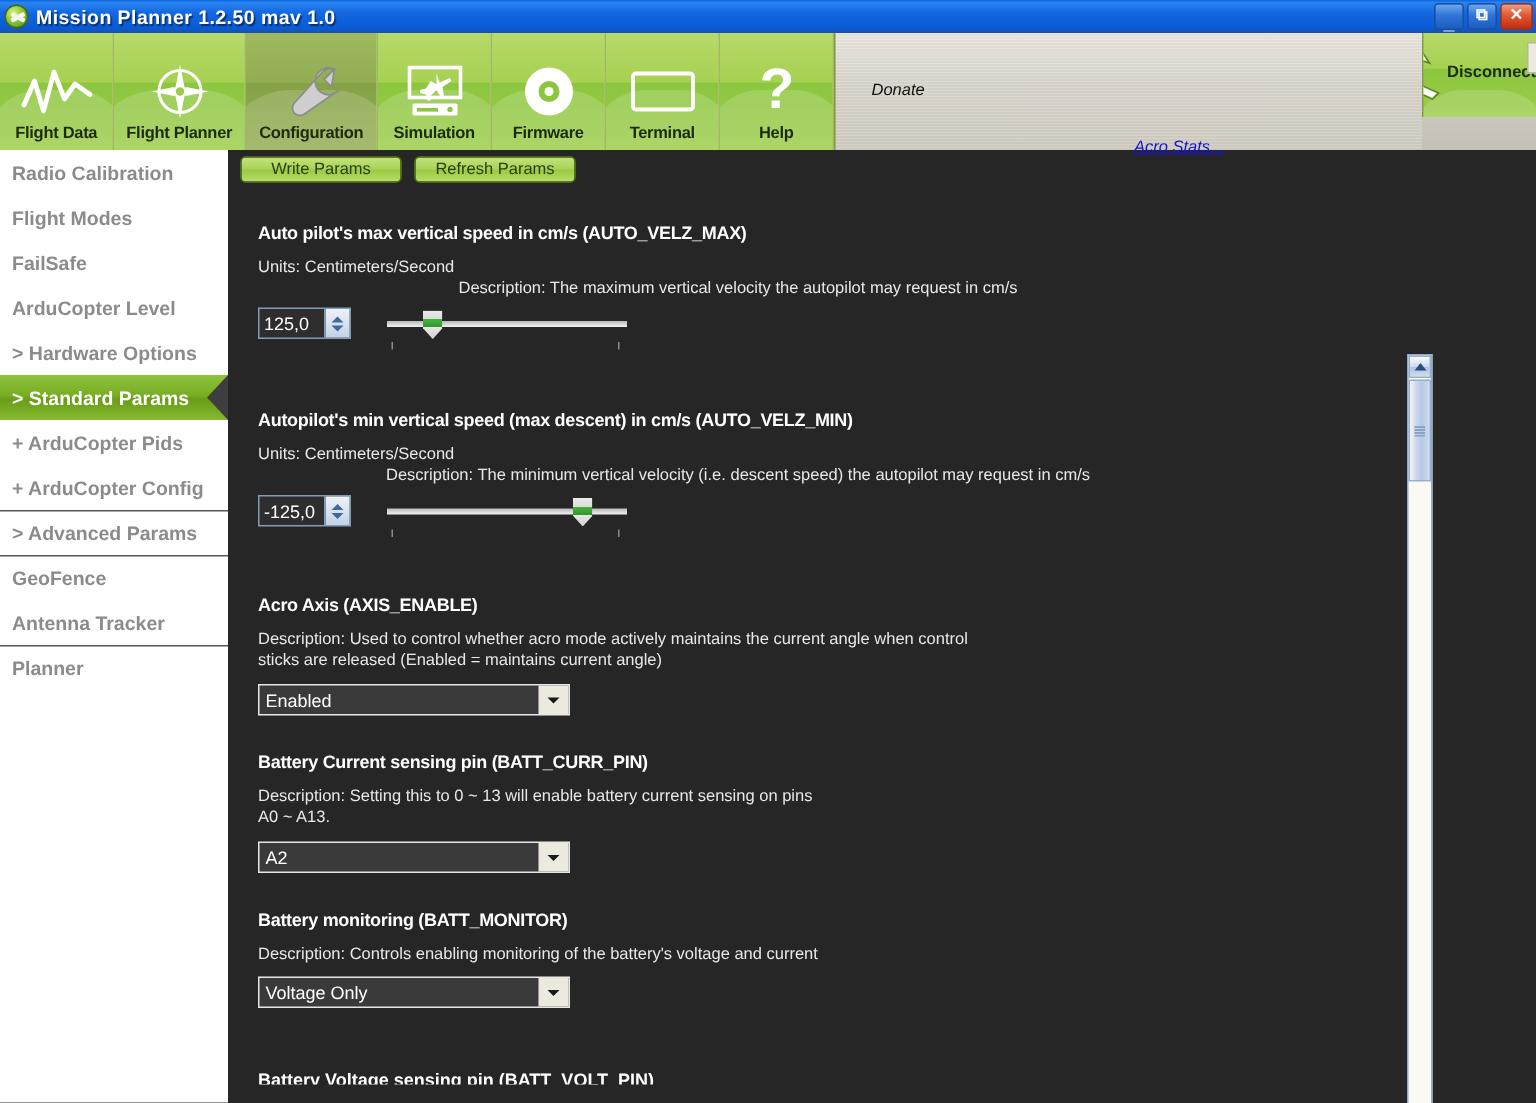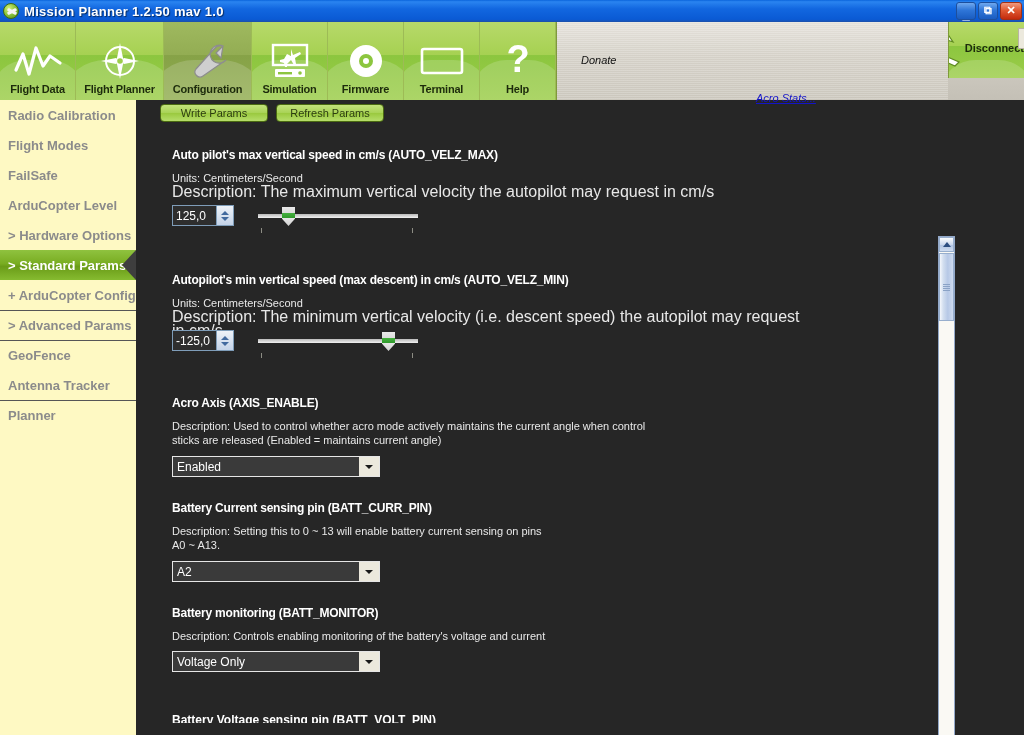--- a/index.html
+++ b/index.html
@@ -116,22 +116,22 @@
   }
   #disconnect:after{
     content:""; position:absolute; left:-10%; top:38px; width:120%; height:60px;
     border-radius:50%/40px; background:rgba(255,255,255,.16);
   }
   #disconnect .tlabel{ font-size:11px; font-weight:bold; color:#1d2b0c; z-index:2; }
   #disconnect .ticon{ z-index:2; height:44px; display:flex; align-items:center; }
 
   
   #sidebar{
-    position:absolute; left:0; top:100px; width:136px; height:635px;
-    background:#fef9c3;
+    position:absolute; left:0; top:100px; width:152px; height:635px;
+    background:#ffffff;
   }
   .sb-item{
     height:30px; display:flex; align-items:center; padding-left:8px;
     font-size:13px; font-weight:bold; color:#8b8b8b; cursor:pointer;
     position:relative;
   }
   .sb-item.sep{ border-top:1px solid #565656; }
   .sb-item.active{
     color:#fff;
     background:linear-gradient(to bottom,#8fc23f 0%,#79ad22 45%,#6a9c18 55%,#86bb30 100%);
@@ -162,21 +162,21 @@
 
   .param{ position:absolute; left:12px; width:640px; }
   .p-title{
     font-size:12px; font-weight:bold; color:#fff; white-space:nowrap;
     letter-spacing:-.2px;
   }
   .p-desc{
     font-size:11px; color:#e8e8e8; margin-top:9px; line-height:14px;
     white-space:pre-line;
   }
-  .p-units{ font-size:16px; color:#e8e8e8; line-height:14px; }
+  .p-units{ font-size:11px; color:#e8e8e8; line-height:14px;text-align:center; }
 
   
   .spin{
     position:absolute; width:62px; height:21px; border:1px solid #7f9db9;
     background:#2e2e2e; display:flex; align-items:center;
   }
   .spin .sval{ flex:1; font-size:12px; color:#fff; padding-left:3px; }
   .spin .sbtns{
     width:17px; height:19px; background:linear-gradient(to bottom,#eef2f8,#c4d3e8);
     border-left:1px solid #7f9db9; display:flex; flex-direction:column;
@@ -373,20 +373,23 @@
     </div>
   <div class="sb-item">
       <span>ArduCopter Level</span>
     </div>
   <div class="sb-item">
       <span>&gt; Hardware Options</span>
     </div>
   <div class="sb-item active">
       <span>&gt; Standard Params</span>
       <span class="notch"></span>
+    </div>
+  <div class="sb-item">
+      <span>+ ArduCopter Pids</span>
     </div>
   <div class="sb-item">
       <span>+ ArduCopter Config</span>
     </div>
   <div class="sb-item sep">
       <span>&gt; Advanced Params</span>
     </div>
   <div class="sb-item sep">
       <span>GeoFence</span>
     </div>

